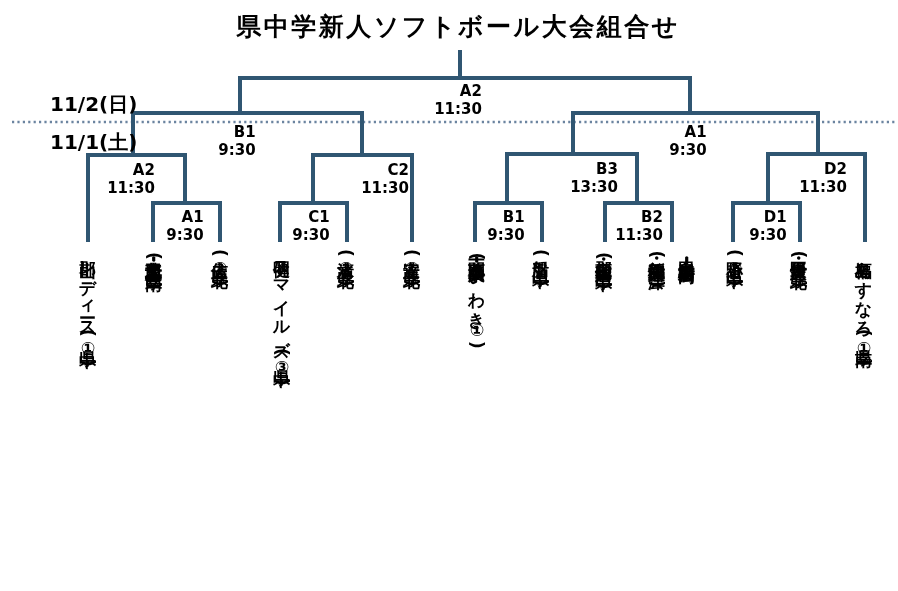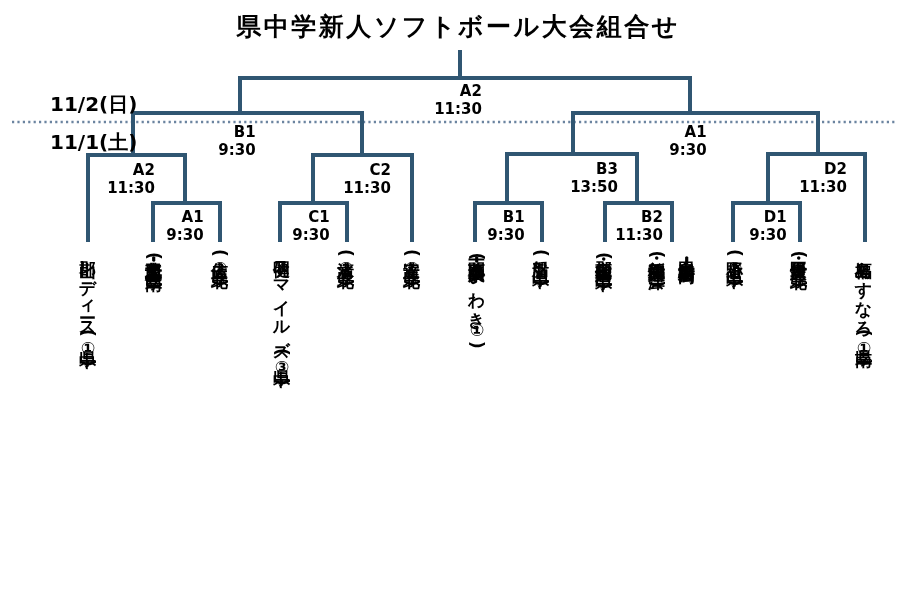--- a/index.html
+++ b/index.html
@@ -81,27 +81,27 @@
     <div>9:30</div>
   </div>
   <div class="mlabel" style="left:688px;top:123px">
     <div>A1</div>
     <div>9:30</div>
   </div>
   <div class="mlabel" style="left:131px;top:161px">
     <div>A2</div>
     <div>11:30</div>
   </div>
-  <div class="mlabel" style="left:367px;top:161px">
+  <div class="mlabel" style="left:385px;top:161px">
     <div>C2</div>
     <div>11:30</div>
   </div>
   <div class="mlabel" style="left:594px;top:160px">
     <div>B3</div>
-    <div>13:50</div>
+    <div>13:30</div>
   </div>
   <div class="mlabel" style="left:823px;top:160px">
     <div>D2</div>
     <div>11:30</div>
   </div>
   <div class="mlabel" style="left:185px;top:208px">
     <div>A1</div>
     <div>9:30</div>
   </div>
   <div class="mlabel" style="left:311px;top:208px">

